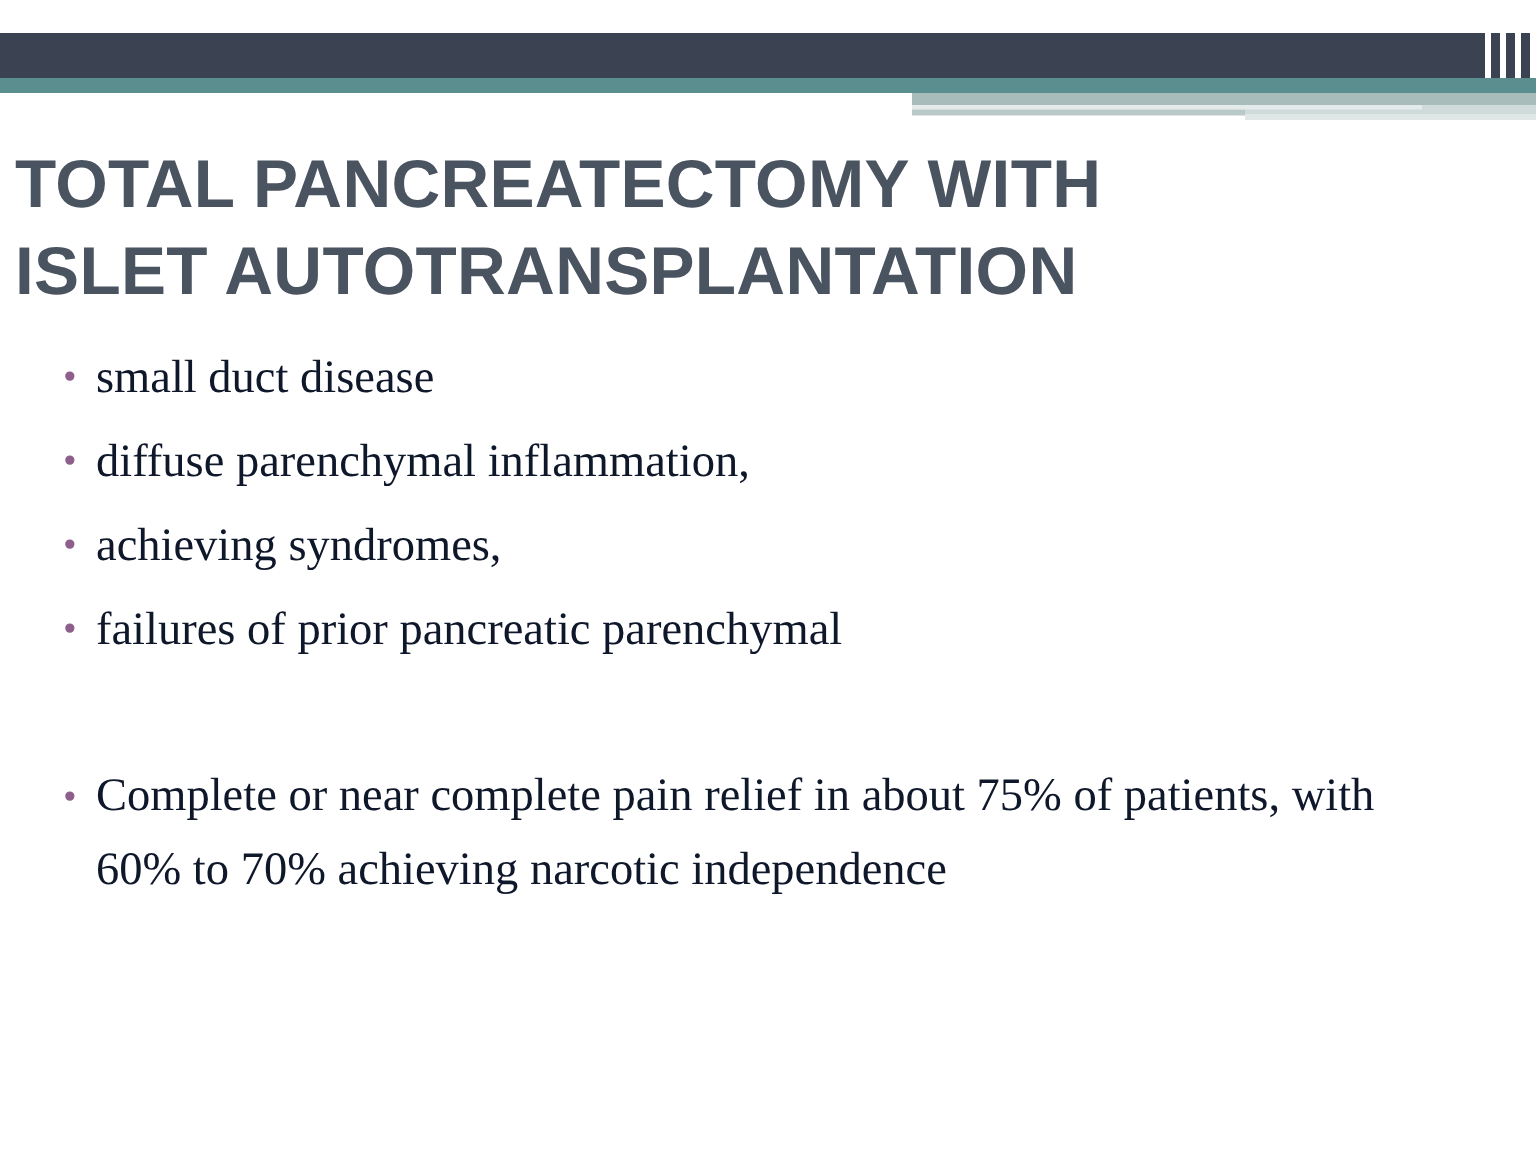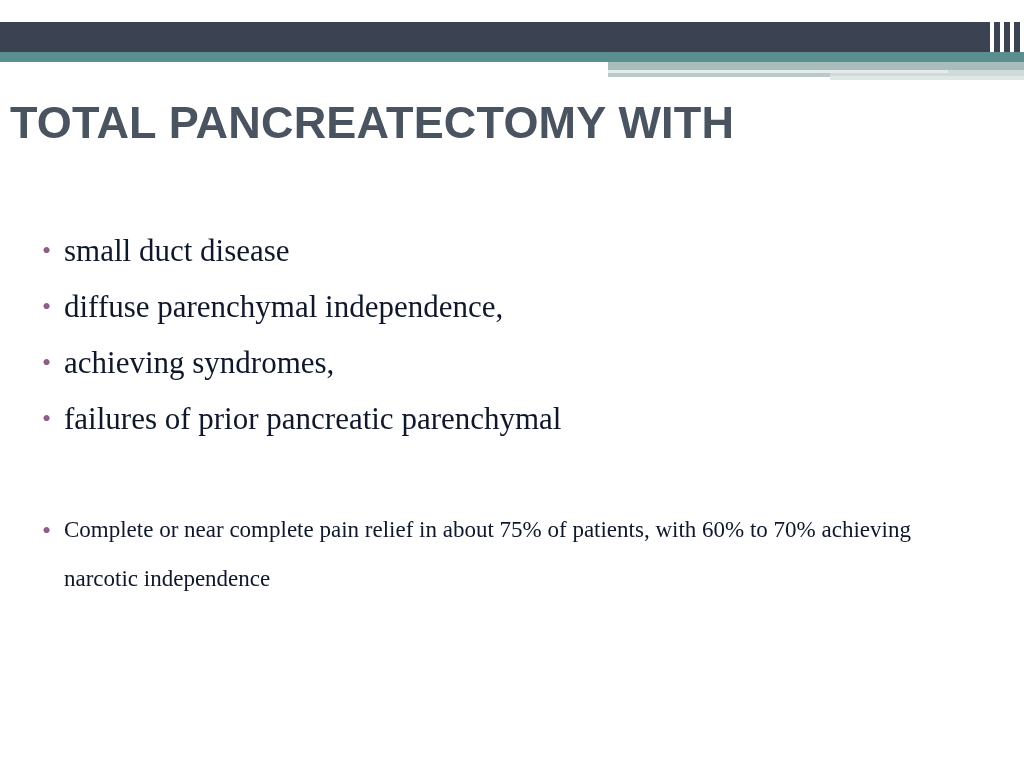--- a/index.html
+++ b/index.html
@@ -151,21 +151,21 @@
     flex: 1 1 auto;
     font-size: 31px;
     line-height: 52px;
     color: #0f172a;
   }
   .group-gap {
     height: 56px;
   }
   .para-row .bullet-text {
     line-height: 49px;
-    font-size: 23px;
+    font-size: 31px;
     font-family: Liberation Serif, serif;
   }
 </style>
 </head>
 <body>
 
 <div class="slide">
 
   <div class="banner">
     <div class="band-dark"></div>
@@ -177,32 +177,33 @@
     <div class="band-strip-a"></div>
     <div class="band-strip-b"></div>
     <div class="tick t1"></div>
     <div class="tick t2"></div>
     <div class="tick t3"></div>
     <div class="tick t4"></div>
   </div>
 
   <div class="title">
     <span class="line">TOTAL PANCREATECTOMY WITH</span>
+    <span class="line">ISLET AUTOTRANSPLANTATION</span>
   </div>
 
   <div class="body-list">
 
     <div class="bullet-row">
       <span class="bullet-dot">•</span>
       <span class="bullet-text">small duct disease</span>
     </div>
 
     <div class="bullet-row">
       <span class="bullet-dot">•</span>
-      <span class="bullet-text">diffuse parenchymal independence,</span>
+      <span class="bullet-text">diffuse parenchymal inflammation,</span>
     </div>
 
     <div class="bullet-row">
       <span class="bullet-dot">•</span>
       <span class="bullet-text"> achieving syndromes,</span>
     </div>
 
     <div class="bullet-row">
       <span class="bullet-dot">•</span>
       <span class="bullet-text"> failures of prior pancreatic parenchymal</span>

